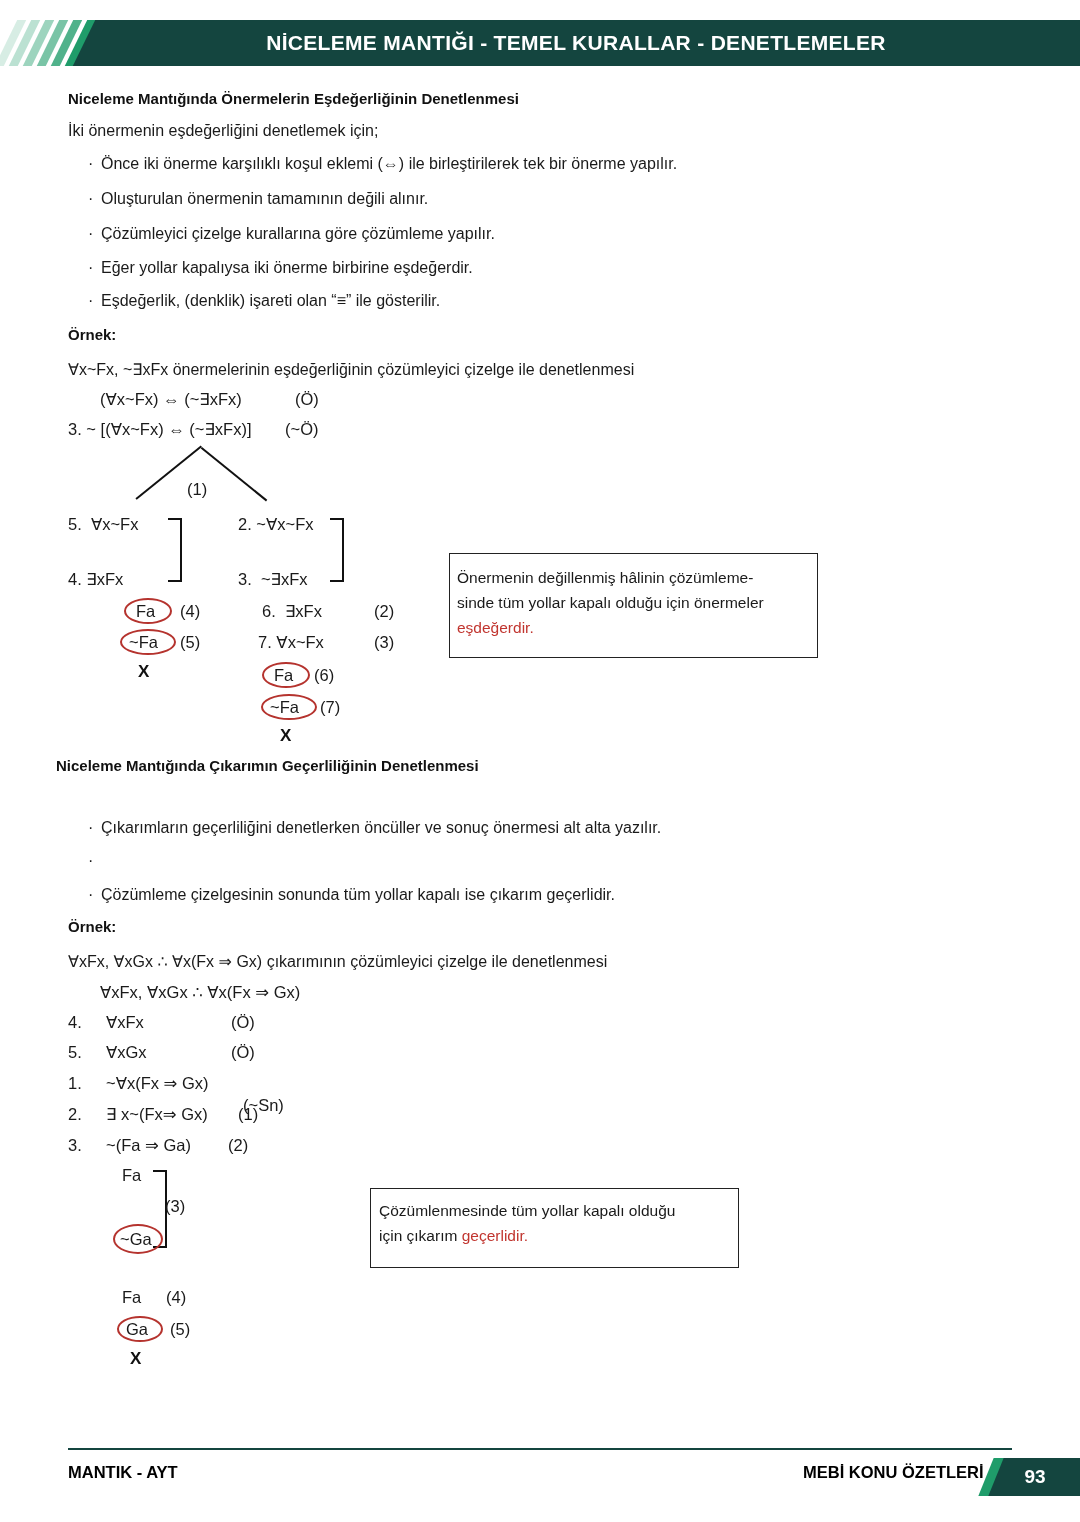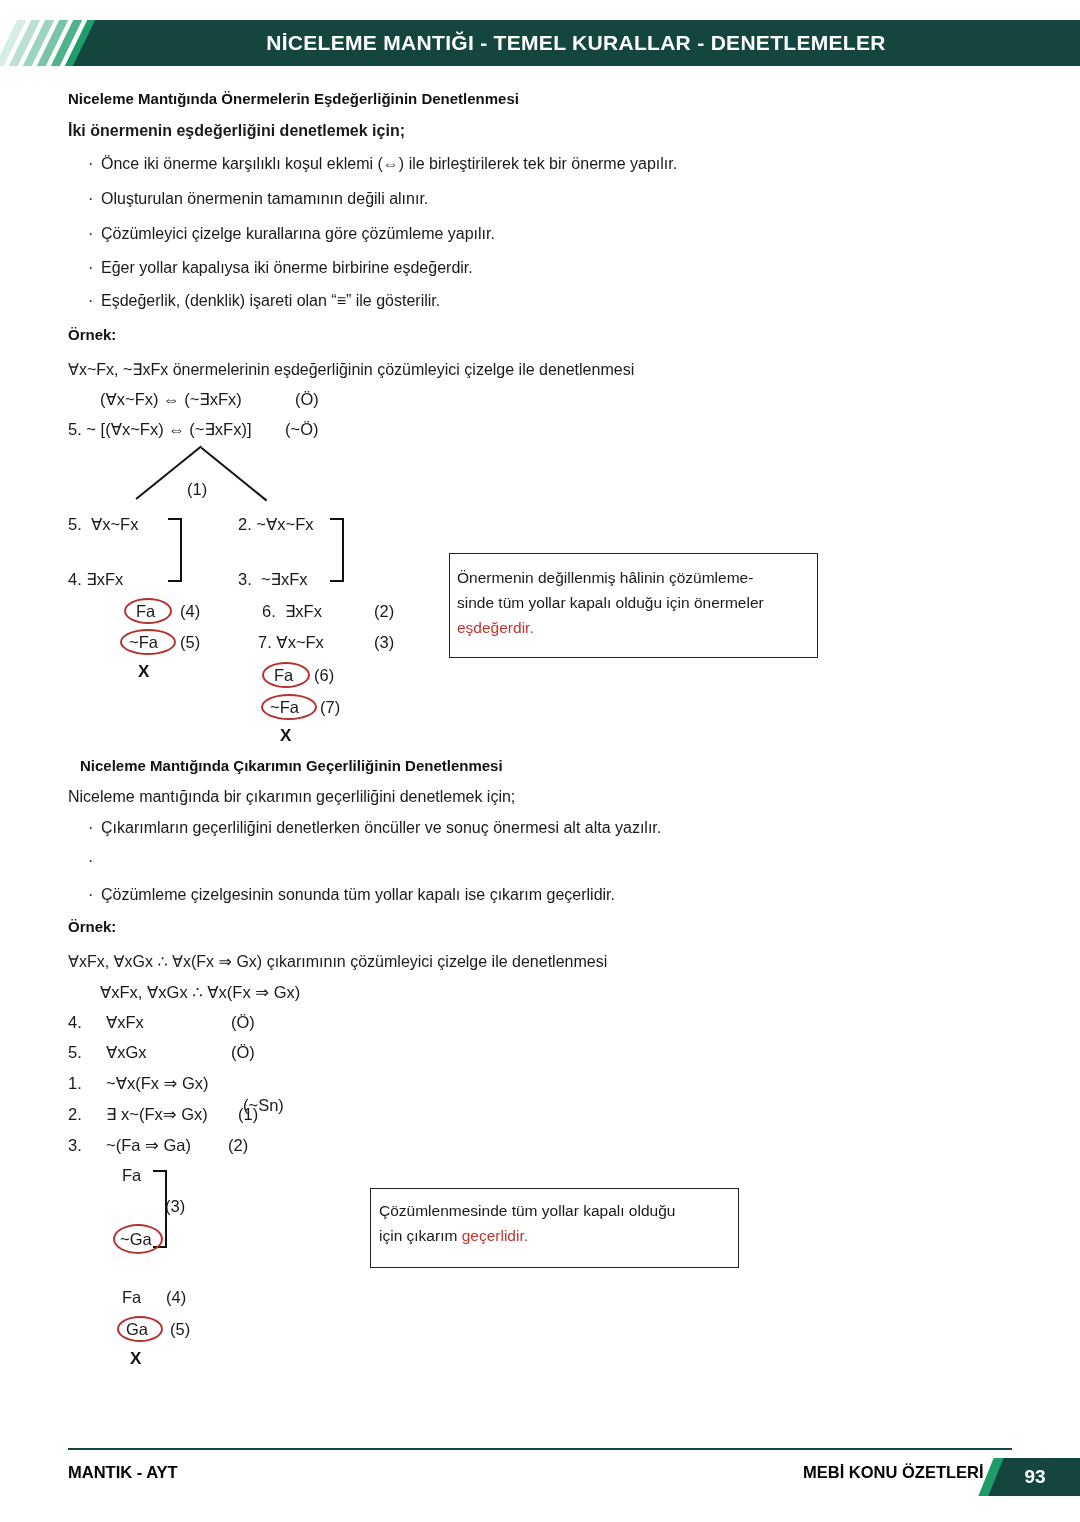--- a/index.html
+++ b/index.html
@@ -215,21 +215,21 @@
       <div class="hdr-stripe" style="left:62px; opacity:0.78;"></div>
       <div class="hdr-stripe" style="left:76px; opacity:1;"></div>
     </div>
     <div class="hdr-bar-skew"></div>
     <div class="hdr-bar"></div>
     <div class="hdr-title">NİCELEME MANTIĞI - TEMEL KURALLAR - DENETLEMELER</div>
   </div>
 
   <div class="abs h3" style="left:68px; top:90px;">Niceleme Mantığında Önermelerin Eşdeğerliğinin Denetlenmesi</div>
 
-  <div class="abs body-txt" style="left:68px; top:122px;font-weight:bold;">İki önermenin eşdeğerliğini denetlemek için;</div>
+  <div class="abs body-txt" style="left:68px; top:122px;">İki önermenin eşdeğerliğini denetlemek için;</div>
 
   <div class="bullet-dot" style="left:88px; top:155px;">·</div>
   <div class="abs body-txt" style="left:101px; top:155px;">Önce iki önerme karşılıklı koşul eklemi (⇔) ile birleştirilerek tek bir önerme yapılır.</div>
 
   <div class="bullet-dot" style="left:88px; top:190px;">·</div>
   <div class="abs body-txt" style="left:101px; top:190px;">Oluşturulan önermenin tamamının değili alınır.</div>
 
   <div class="bullet-dot" style="left:88px; top:225px;">·</div>
   <div class="abs body-txt" style="left:101px; top:225px;">Çözümleyici çizelge kurallarına göre çözümleme yapılır.</div>
 
@@ -239,21 +239,21 @@
   <div class="bullet-dot" style="left:88px; top:292px;">·</div>
   <div class="abs body-txt" style="left:101px; top:292px;">Eşdeğerlik, (denklik) işareti olan “≡” ile gösterilir.</div>
 
   <div class="abs h3" style="left:68px; top:326px;">Örnek:</div>
 
   <div class="abs body-txt" style="left:68px; top:360px;">∀x~Fx, ~∃xFx önermelerinin eşdeğerliğinin çözümleyici çizelge ile denetlenmesi</div>
 
   <div class="abs formula" style="left:100px; top:390px;">(∀x~Fx) ⇔ (~∃xFx)</div>
   <div class="abs formula" style="left:295px; top:390px;">(Ö)</div>
 
-  <div class="abs formula" style="left:68px; top:420px;">5. ~ [(∀x~Fx) ⇔ (~∃xFx)]</div>
+  <div class="abs formula" style="left:68px; top:420px;">3. ~ [(∀x~Fx) ⇔ (~∃xFx)]</div>
   <div class="abs formula" style="left:285px; top:420px;">(~Ö)</div>
 
   <div class="branch" style="left:202px; top:447px; width:84px; height:2.4px; transform: rotate(141deg);"></div>
   <div class="branch" style="left:202px; top:447px; width:84px; height:2.4px; transform: rotate(39deg);"></div>
   <div class="abs formula" style="left:187px; top:480px;">(1)</div>
 
   <div class="abs formula" style="left:68px; top:515px;">5.  ∀x~Fx</div>
   <div class="abs formula" style="left:68px; top:570px;">4. ∃xFx</div>
   <div class="brk" style="left:168px; top:518px; width:14px; height:64px;"></div>
 
@@ -285,23 +285,22 @@
   <div class="circled-label" style="left:270px; top:698px;">~Fa</div>
   <div class="abs formula" style="left:320px; top:698px;">(7)</div>
 
   <div class="abs bold-x" style="left:280px; top:726px;">X</div>
 
   <div class="note-box" style="left:449px; top:553px; width:369px; height:105px;"></div>
   <div class="note-txt" style="left:457px; top:565px; width:352px;">Önermenin  değillenmiş  hâlinin  çözümleme-</div>
   <div class="note-txt" style="left:457px; top:590px; width:352px;">sinde tüm yollar kapalı olduğu için önermeler</div>
   <div class="note-txt red" style="left:457px; top:615px; width:352px;">eşdeğerdir.</div>
 
-  <div class="abs h3" style="left:80px; top:757px;">Niceleme Mantığında Çıkarımın Geçerliliğinin Denetlenmesi</div>
-
-  <div class="abs body-txt" style="left:68px; top:788px;">Niceleme mantığında bir çıkarımın geçerliliğini denetlemek için;</div>
+  <div class="abs h3" style="left:56px; top:757px;">Niceleme Mantığında Çıkarımın Geçerliliğinin Denetlenmesi</div>
+
 
   <div class="bullet-dot" style="left:88px; top:819px;">·</div>
   <div class="abs body-txt" style="left:101px; top:819px;">Çıkarımların geçerliliğini denetlerken öncüller ve sonuç önermesi alt alta yazılır.</div>
 
   <div class="bullet-dot" style="left:88px; top:852px;">·</div>
 
   <div class="bullet-dot" style="left:88px; top:886px;">·</div>
   <div class="abs body-txt" style="left:101px; top:886px;">Çözümleme çizelgesinin sonunda tüm yollar kapalı ise çıkarım geçerlidir.</div>
 
   <div class="abs h3" style="left:68px; top:918px;">Örnek:</div>

